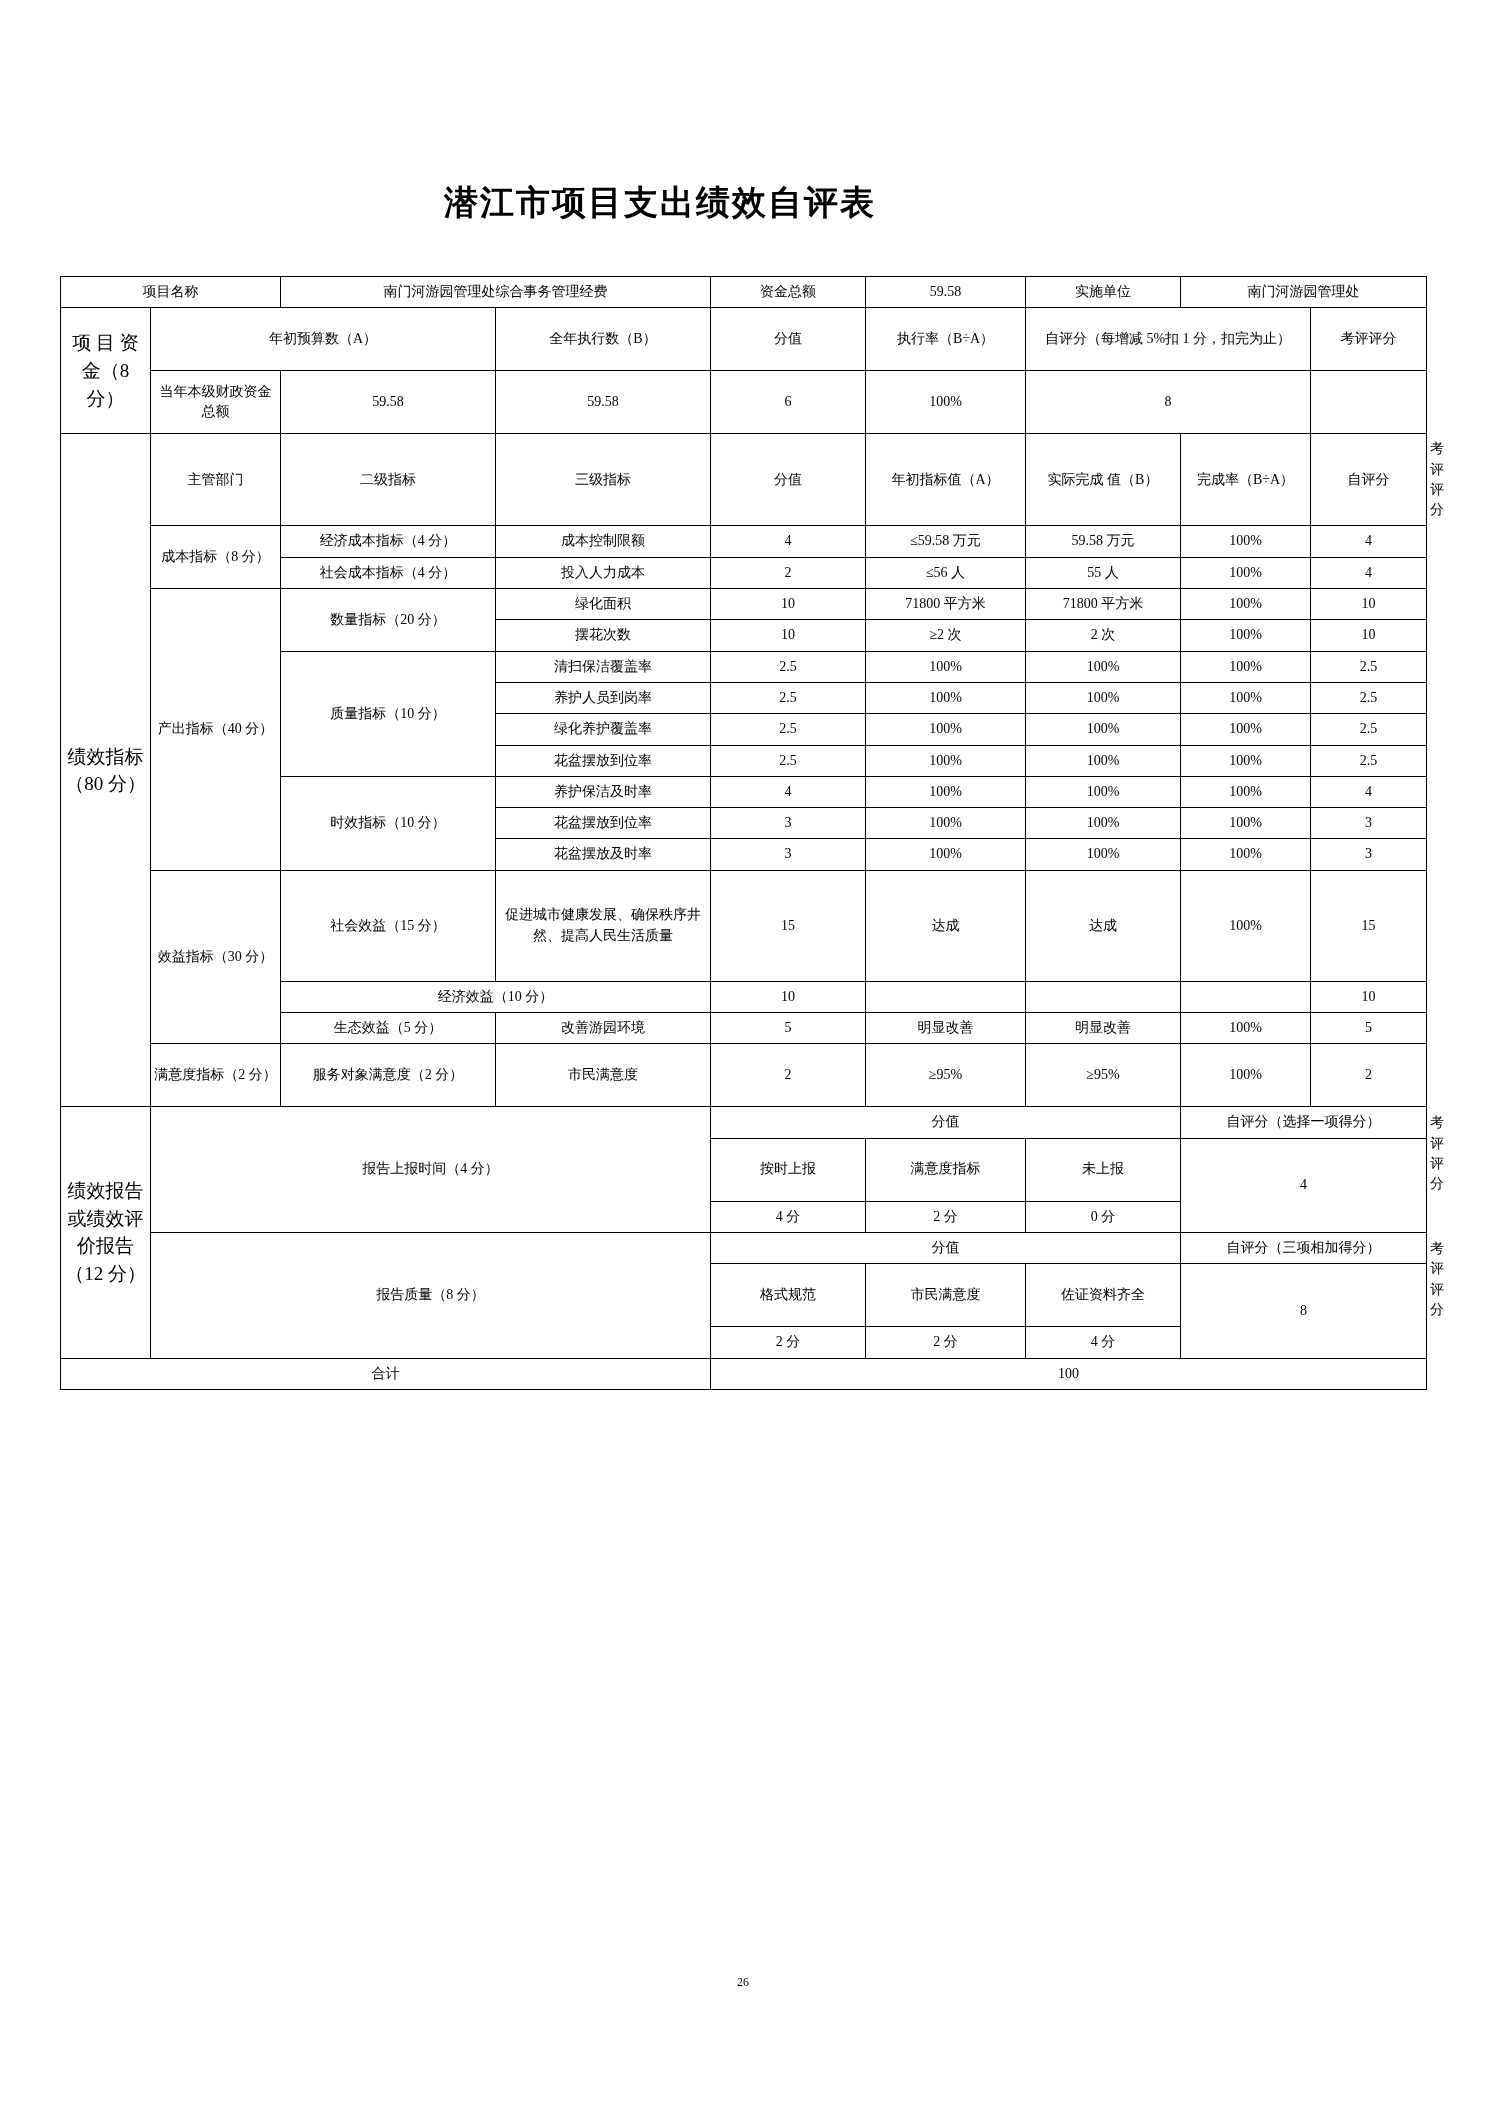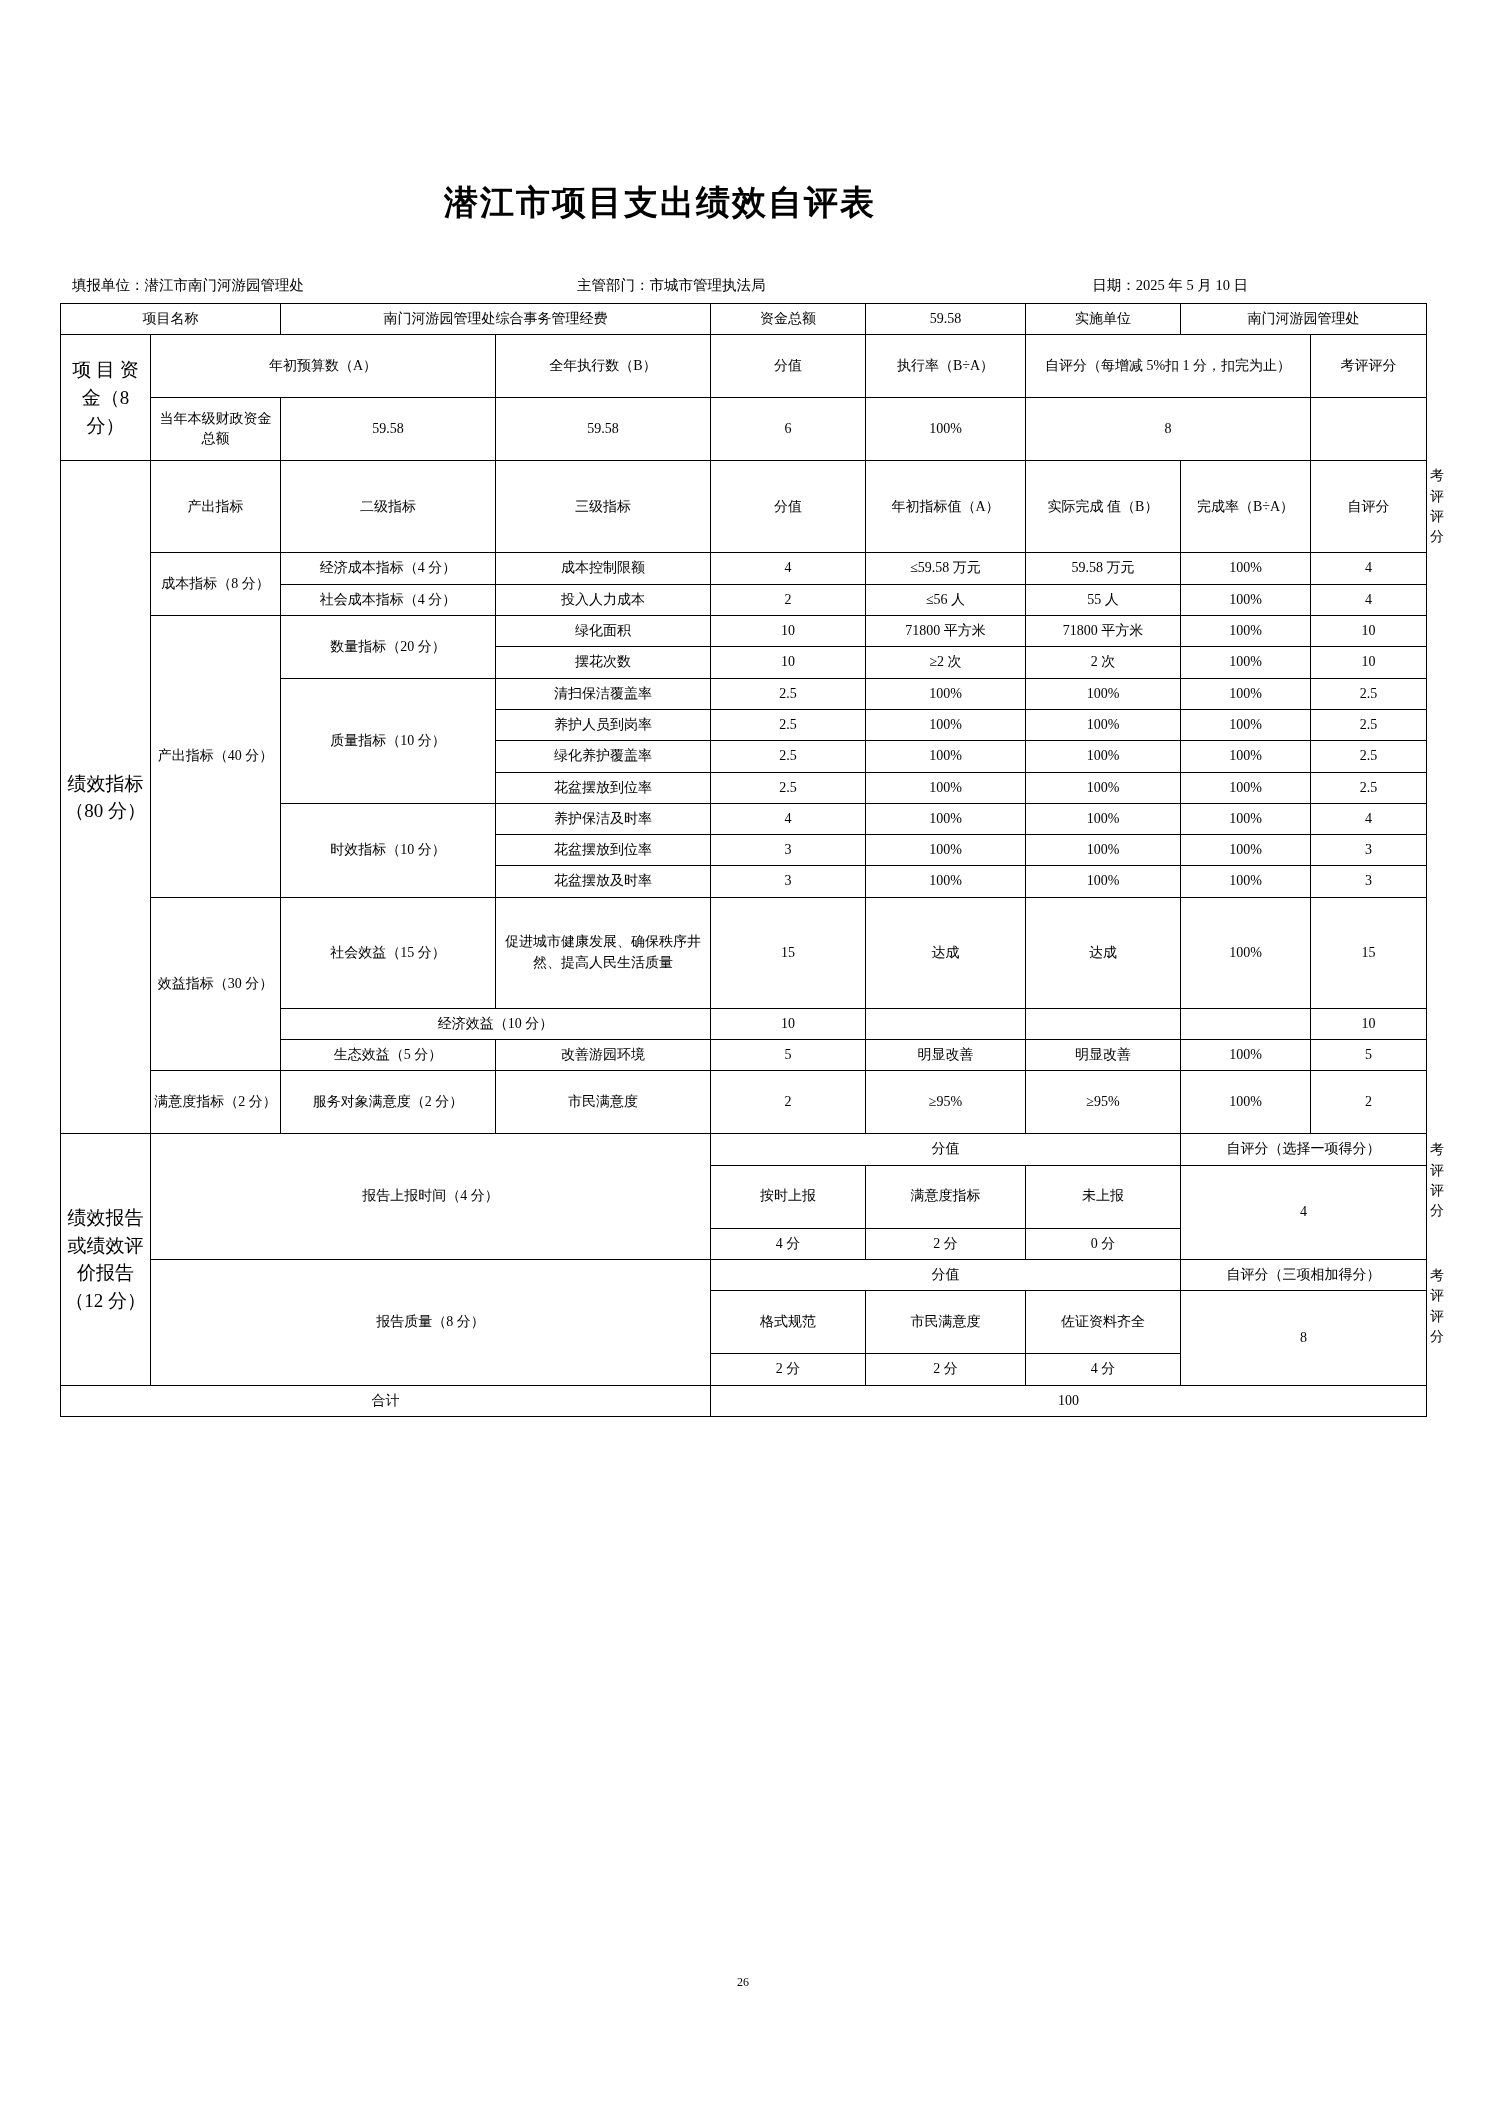--- a/index.html
+++ b/index.html
@@ -69,31 +69,20 @@
     font-size: 12px;
   }
 </style>
 </head>
 <body>
 
 <div class="page">
 
   <div class="doc-title">潜江市项目支出绩效自评表</div>
 
-  <div class="meta-row">
-    <div class="m1">
-      <span>填报单位：</span><span>潜江市南门河游园管理处</span>
-    </div>
-    <div class="m2">
-      <span>主管部门：</span><span>市城市管理执法局</span>
-    </div>
-    <div class="m3">
-      <span>日期：</span><span>2025 年 5 月 10 日</span>
-    </div>
-  </div>
 
   <table class="main">
     <colgroup>
       <col style="width:90px">
       <col style="width:130px">
       <col style="width:215px">
       <col style="width:215px">
       <col style="width:155px">
       <col style="width:160px">
       <col style="width:155px">
@@ -125,21 +114,21 @@
       <td>59.58</td>
       <td>59.58</td>
       <td>6</td>
       <td>100%</td>
       <td colspan="2">8</td>
       <td></td>
     </tr>
 
     <tr>
       <td rowspan="16" class="vert-label">绩效指标（80 分）</td>
-      <td class="tall">产出指标</td>
+      <td class="tall">主管部门</td>
       <td>二级指标</td>
       <td>三级指标</td>
       <td>分值</td>
       <td>年初指标值（A）</td>
       <td>实际完成 值（B）</td>
       <td>完成率（B÷A）</td>
       <td>自评分</td>
       <td>考评评分</td>
     </tr>
 

